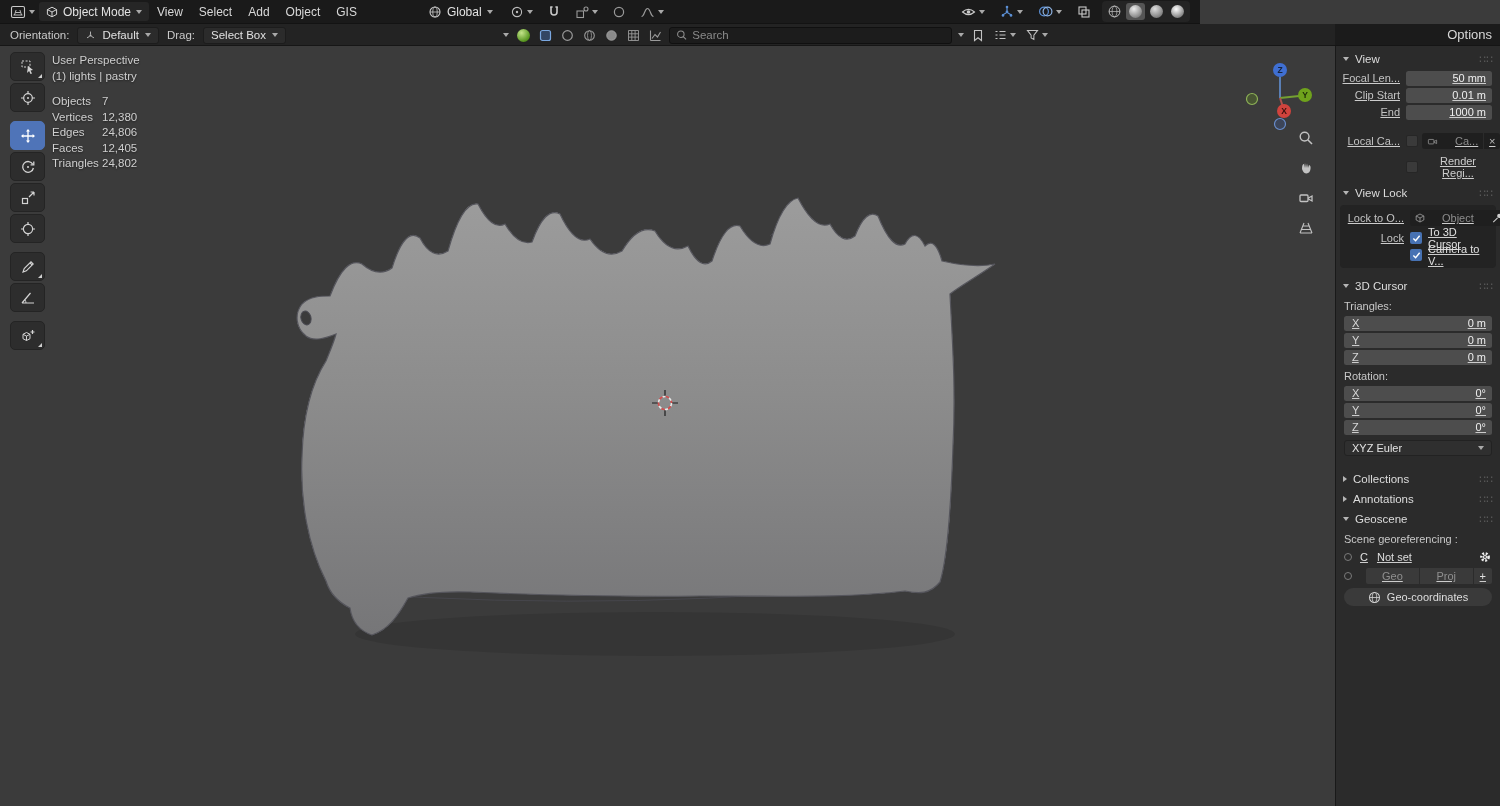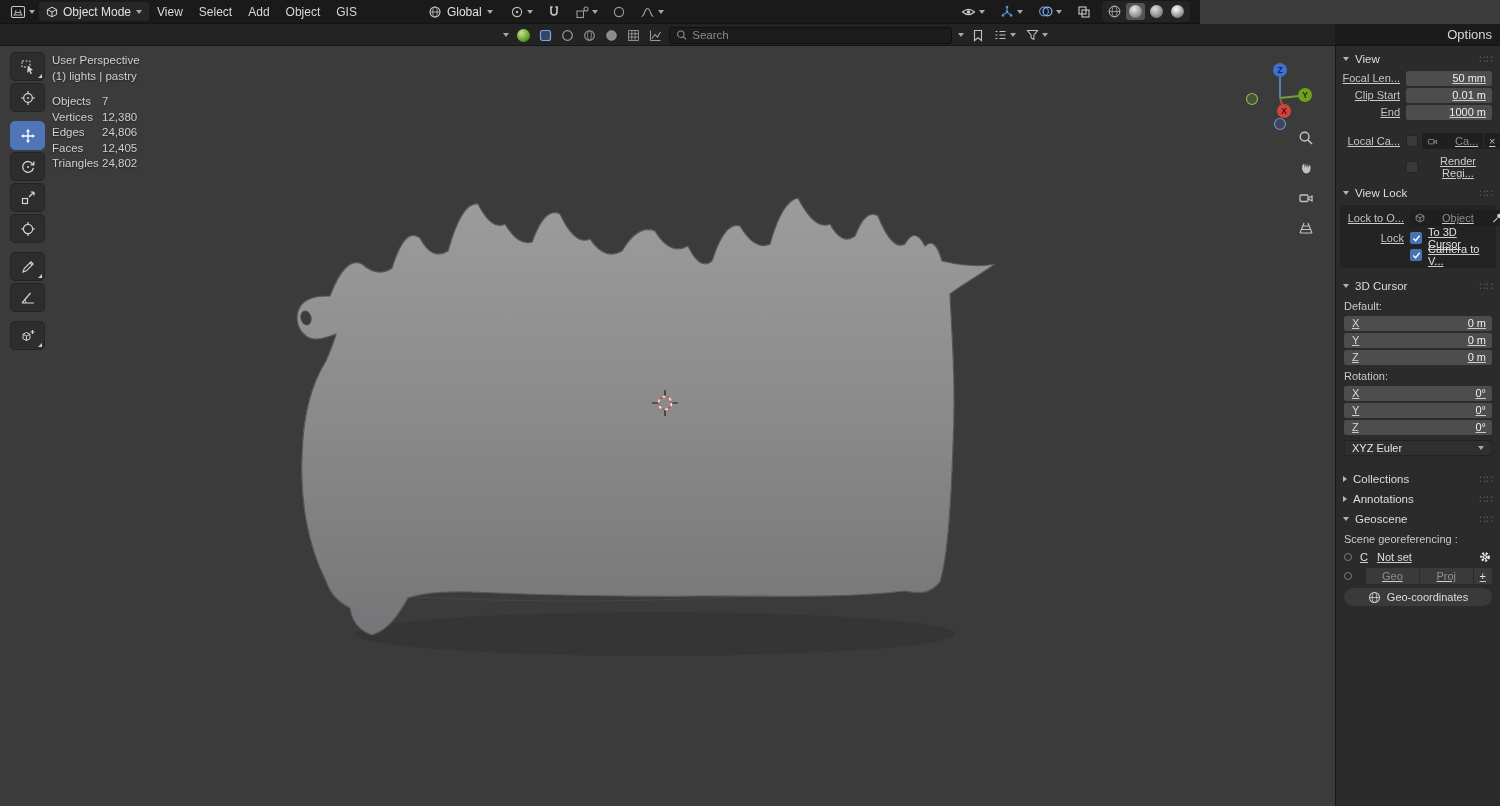--- a/index.html
+++ b/index.html
@@ -195,20 +195,36 @@
         <span class="sphere material"></span>
       </span>
       <span class="shade-btn">
         <span class="sphere rendered"></span>
       </span>
     </span>
   </div>
 </div>
 
 <div class="secondbar">
+  <div class="sb-left">
+    <span class="sb-label">Orientation:</span>
+    <span class="sb-dd">
+      <svg width="11" height="11" viewBox="0 0 14 14">
+        <circle cx="7" cy="7" r="1.4" fill="#b9b9b9"></circle>
+        <path d="M7 6V2M8 8l3.4 2M6 8L2.6 10" stroke="#b9b9b9" stroke-width="1.2"></path>
+      </svg>
+      <span>Default</span>
+      <span class="chev"></span>
+    </span>
+    <span class="sb-label">Drag:</span>
+    <span class="sb-dd">
+      <span>Select Box</span>
+      <span class="chev"></span>
+    </span>
+  </div>
 
   <div class="sb-center">
     <span class="chev"></span>
     <span class="mini-icon">
       <span class="greenball"></span>
     </span>
     <span class="mini-icon">
       <svg width="13" height="13" viewBox="0 0 13 13">
         <rect x="1.5" y="1.5" width="10" height="10" rx="2" fill="rgba(71,114,179,0.45)" stroke="#7aa7e0" stroke-width="1.2"></rect>
       </svg>
@@ -531,21 +547,21 @@
       </span>
       <span style="margin-left:6px;color:#e2e2e2;">Camera to V...</span>
     </div>
   </div>
 
   <div class="panel-hd" style="margin-top:8px;">
     <span class="tri-down"></span>
     <span>3D Cursor</span>
     <span class="grip">∷∷</span>
   </div>
-  <div class="seclabel">Default:</div>
+  <div class="seclabel">Triangles:</div>
   <div class="prow wide">
     <span class="field">
         <span class="faxis">X</span>
         <span class="fval">0 m</span>
       </span>
   </div>
   <div class="prow wide">
     <span class="field">
         <span class="faxis">Y</span>
         <span class="fval">0 m</span>

